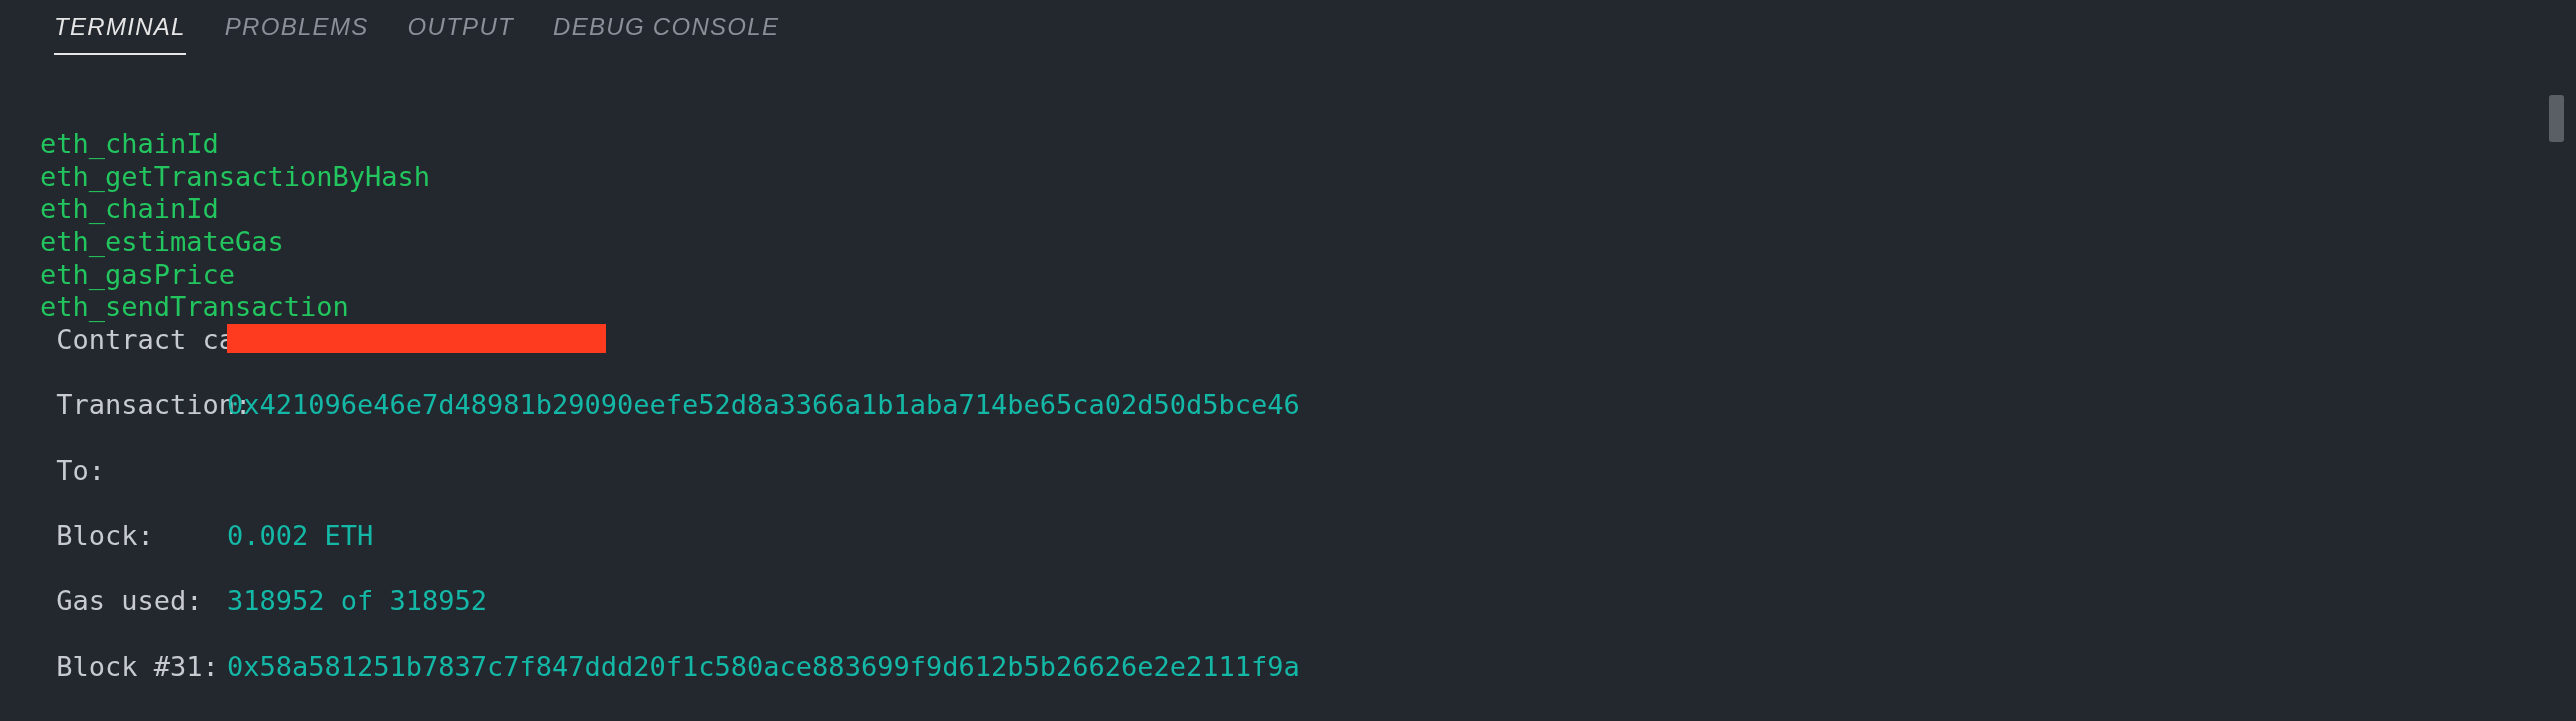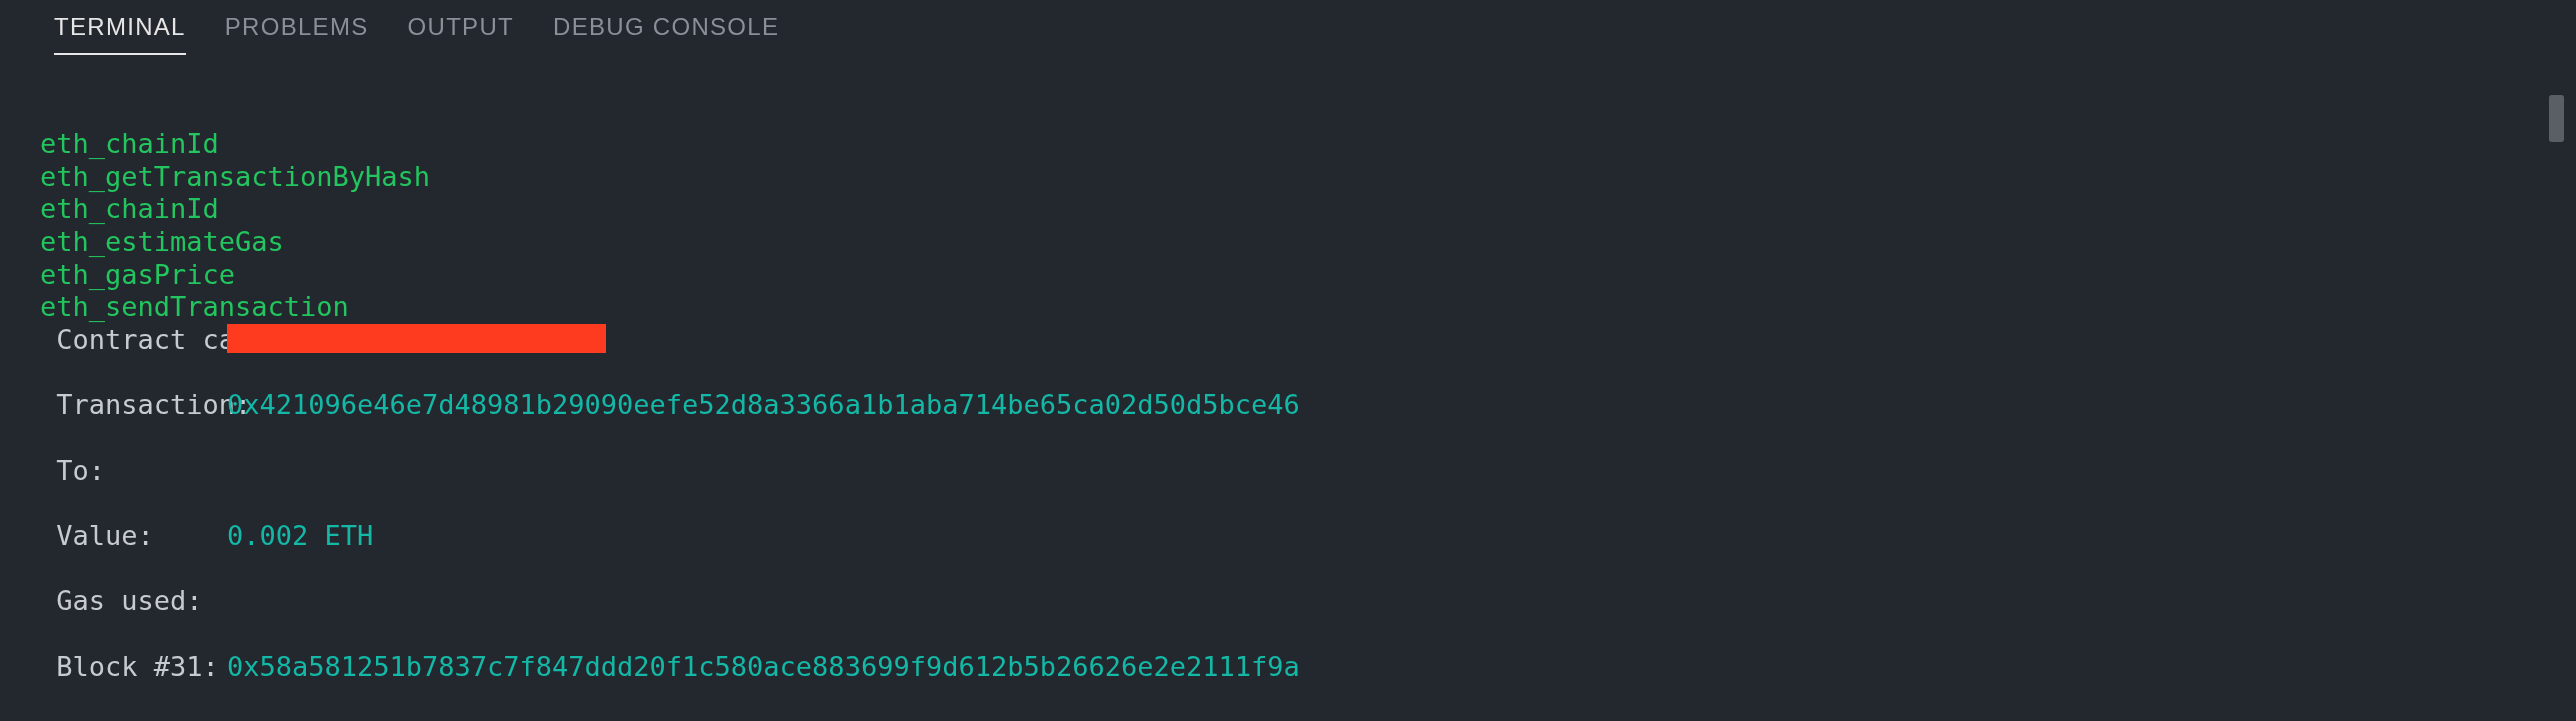--- a/index.html
+++ b/index.html
@@ -16,20 +16,21 @@
     background: #23272e;
     display: flex;
     flex-direction: column;
   }
   .tabs {
     display: flex;
     align-items: center;
     gap: 39px;
     padding: 13.4px 54px 0 54px;
     height: 67px;
+    font-style: italic;
   }
   .tab {
     font-family: -apple-system, "Segoe UI", Arial, sans-serif;
     font-size: 24px;
     letter-spacing: 1.3px;
     color: #8a8f98;
     cursor: pointer;
     padding-bottom: 12px;
     border-bottom: 2.7px solid transparent;
   }
@@ -87,22 +88,22 @@
   <div class="term-wrap">
 <span class="rpc">eth_chainId</span>
 <span class="rpc">eth_getTransactionByHash</span>
 <span class="rpc">eth_chainId</span>
 <span class="rpc">eth_estimateGas</span>
 <span class="rpc">eth_gasPrice</span>
 <span class="rpc">eth_sendTransaction</span>
 <span class="kv-row"><span class="kv-key">Contract call:</span><span class="redact"></span></span>
 <span class="kv-row"><span class="kv-key">Transaction:</span><span class="kv-val">0x421096e46e7d48981b29090eefe52d8a3366a1b1aba714be65ca02d50d5bce46</span></span>
 <span class="kv-row"><span class="kv-key">To:</span></span>
-<span class="kv-row"><span class="kv-key">Value:</span><span class="kv-val">0.002 ETH</span></span>
-<span class="kv-row"><span class="kv-key">Gas used:</span></span>
+<span class="kv-row"><span class="kv-key">Block:</span><span class="kv-val">0.002 ETH</span></span>
+<span class="kv-row"><span class="kv-key">Gas used:</span><span class="kv-val">318952 of 318952</span></span>
 <span class="kv-row"><span class="kv-key">Block #31:</span><span class="kv-val">0x58a581251b7837c7f847ddd20f1c580ace883699f9d612b5b26626e2e2111f9a</span></span>
 
 
 
     <div class="scrollbar"></div>
   </div>
 
 </div>
 
 

